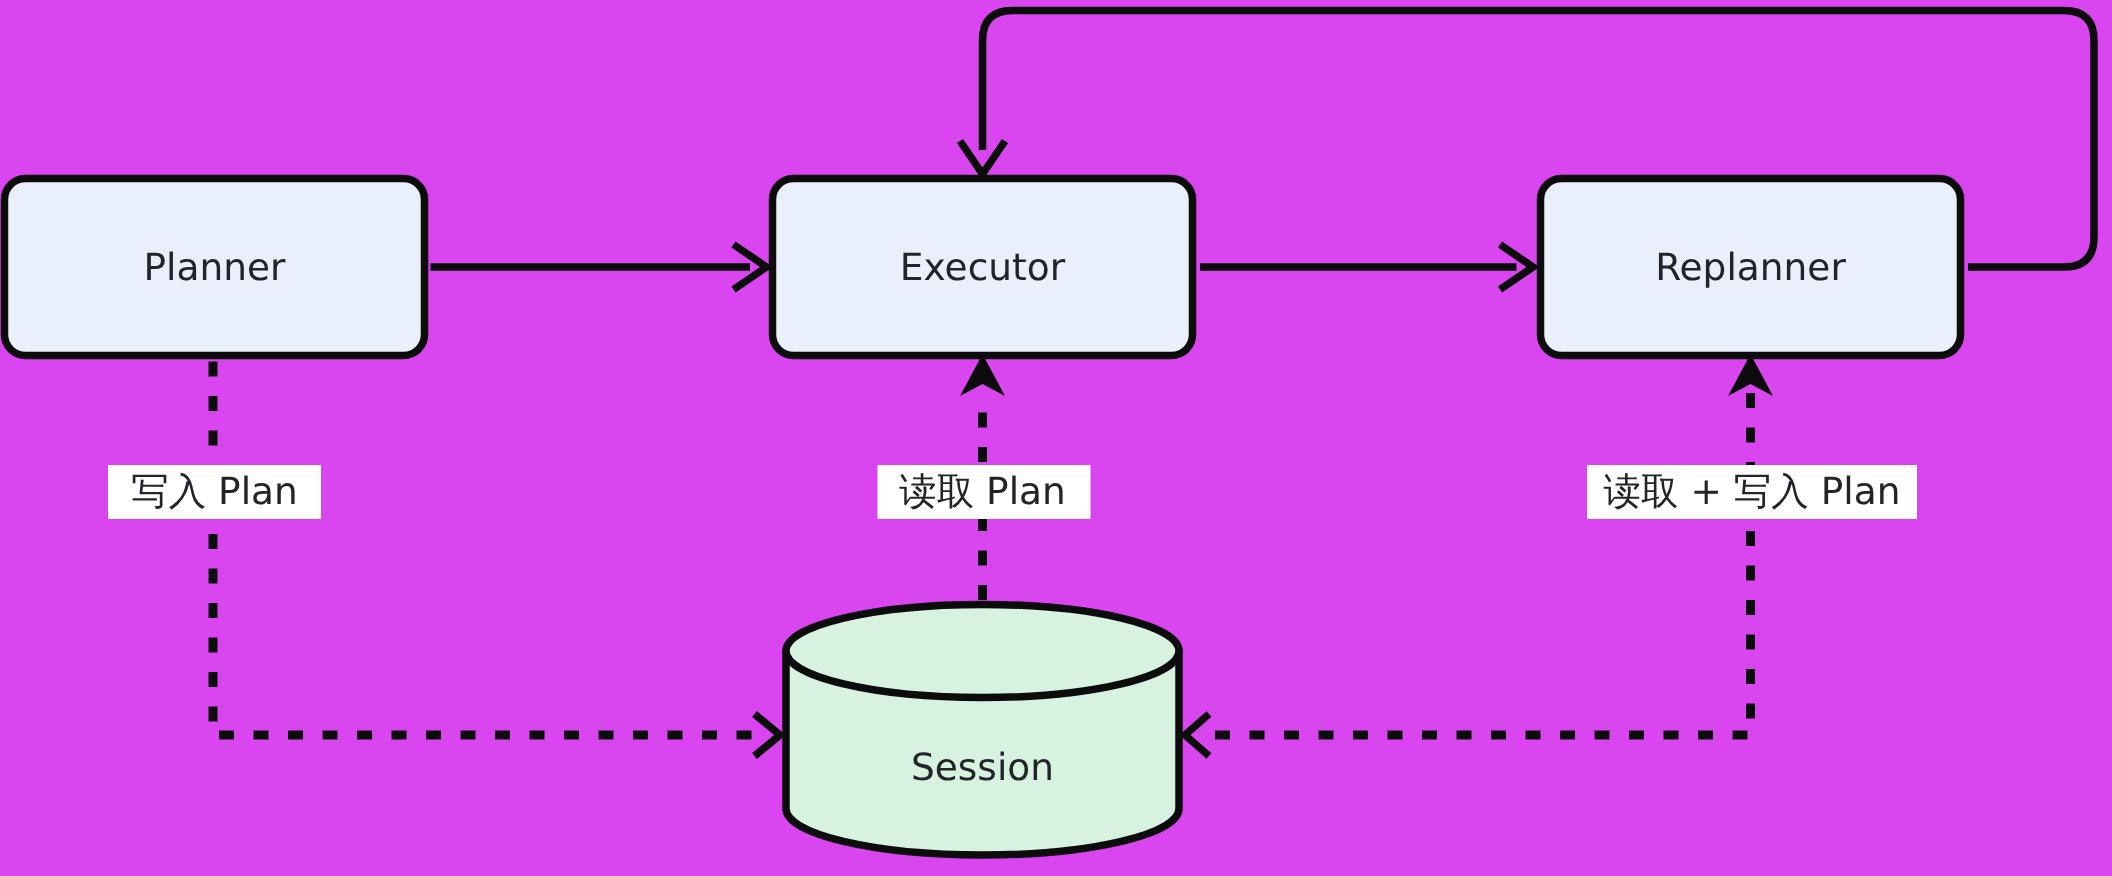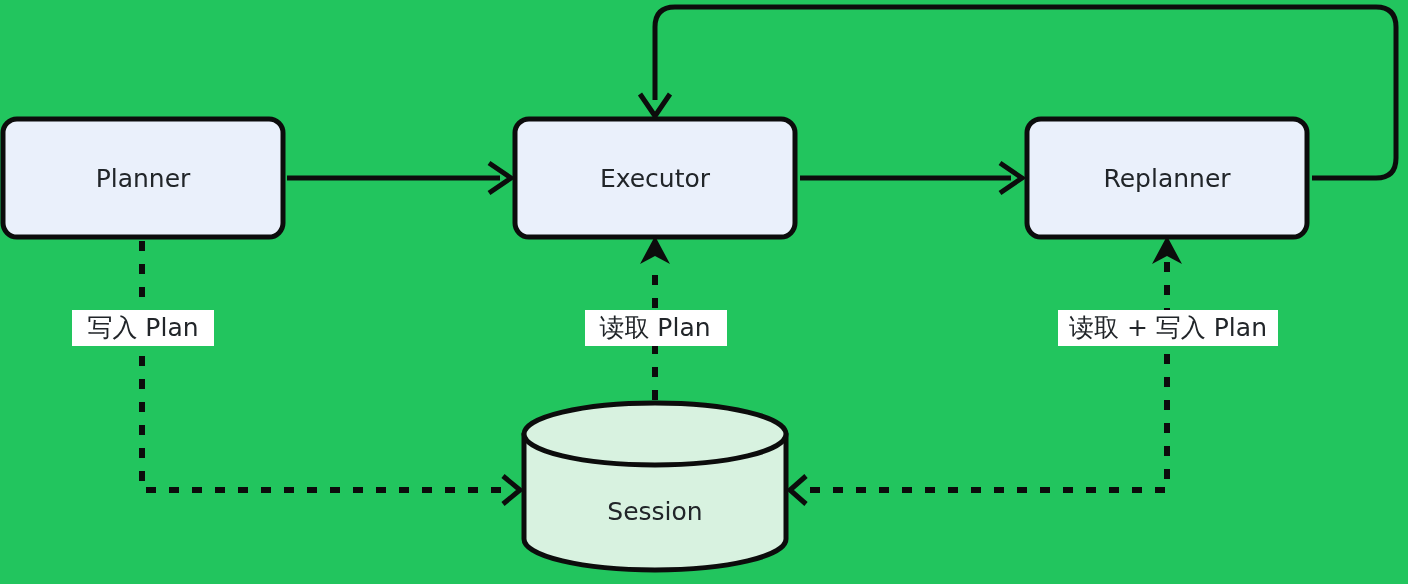--- a/index.html
+++ b/index.html
@@ -10,21 +10,21 @@
   body {
     width: 1408px;
     height: 584px;
     overflow: hidden;
     font-family: "DejaVu Sans", "Liberation Sans", sans-serif;
   }
   #diagram-root {
     position: relative;
     width: 1408px;
     height: 584px;
-    background: #22c55e;
+    background: #d946ef;
   }
   svg.diagram-canvas {
     position: absolute;
     left: 0;
     top: 0;
     width: 1408px;
     height: 584px;
   }
   .node-box {
     fill: #eaf0fb;

